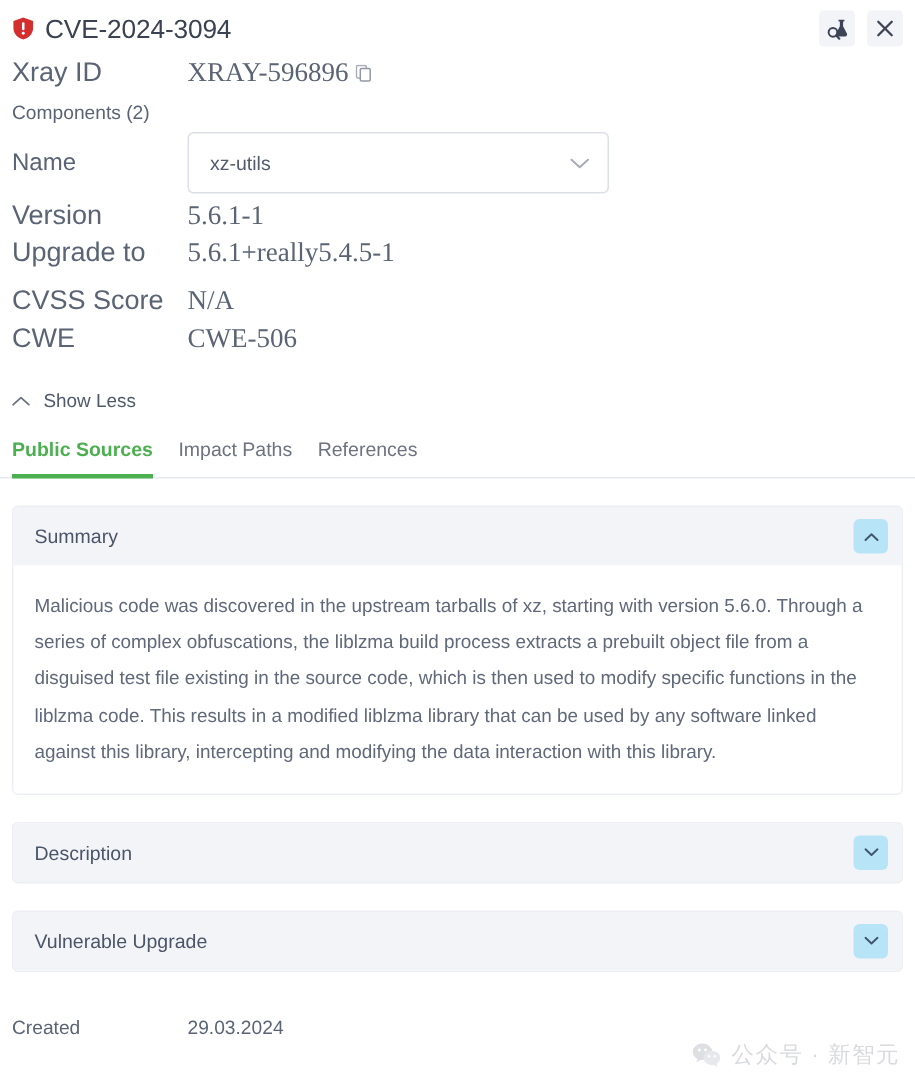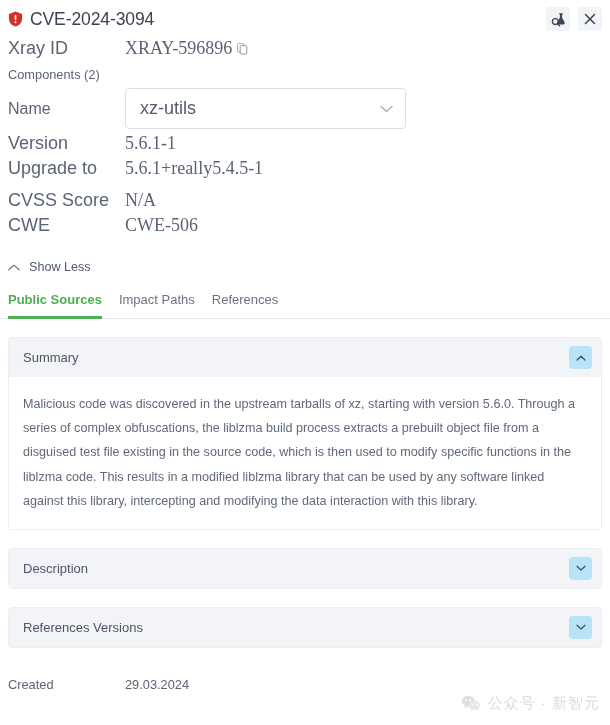--- a/index.html
+++ b/index.html
@@ -93,21 +93,21 @@
     border: 1px solid #dcdfe8;
     border-radius: 4px;
     background: #fff;
     display: flex;
     align-items: center;
     padding: 0 12px 0 14px;
     cursor: pointer;
   }
   .select-value {
     flex: 1 1 auto;
-    font-size: 18px;
+    font-size: 13px;
     color: #525b6e;
   }
   .chev-sm { display: block; }
 
   
   .show-less {
     display: flex;
     align-items: center;
     gap: 9px;
     padding: 10px 8px 8px 8px;
@@ -316,21 +316,21 @@
       <span class="acc-toggle">
         <svg width="10" height="6" viewBox="0 0 10 6">
           <polyline points="1,1.2 5,5 9,1.2" fill="none" stroke="#3f566b" stroke-width="1.3" stroke-linecap="round" stroke-linejoin="round"></polyline>
         </svg>
       </span>
     </div>
   </div>
 
   <div class="acc">
     <div class="acc-head">
-      <span class="acc-title">References Versions</span>
+      <span class="acc-title">Vulnerable Upgrade</span>
       <span class="acc-toggle">
         <svg width="10" height="6" viewBox="0 0 10 6">
           <polyline points="1,1.2 5,5 9,1.2" fill="none" stroke="#3f566b" stroke-width="1.3" stroke-linecap="round" stroke-linejoin="round"></polyline>
         </svg>
       </span>
     </div>
   </div>
 
   <div class="meta">
     <div class="meta-row">

